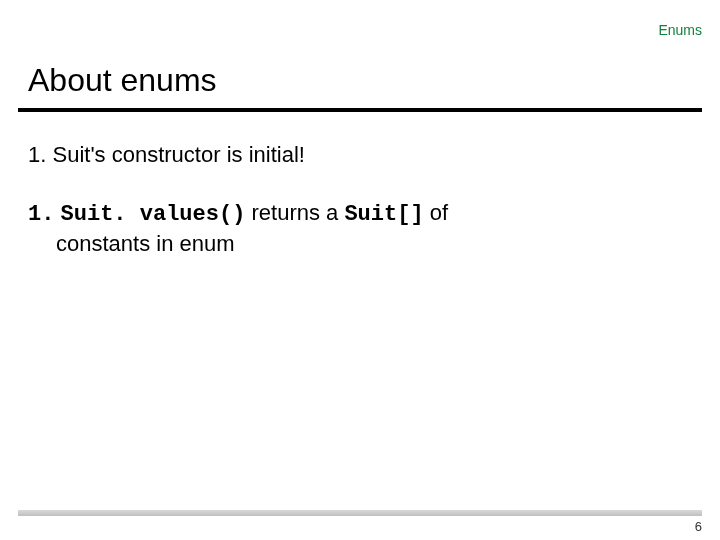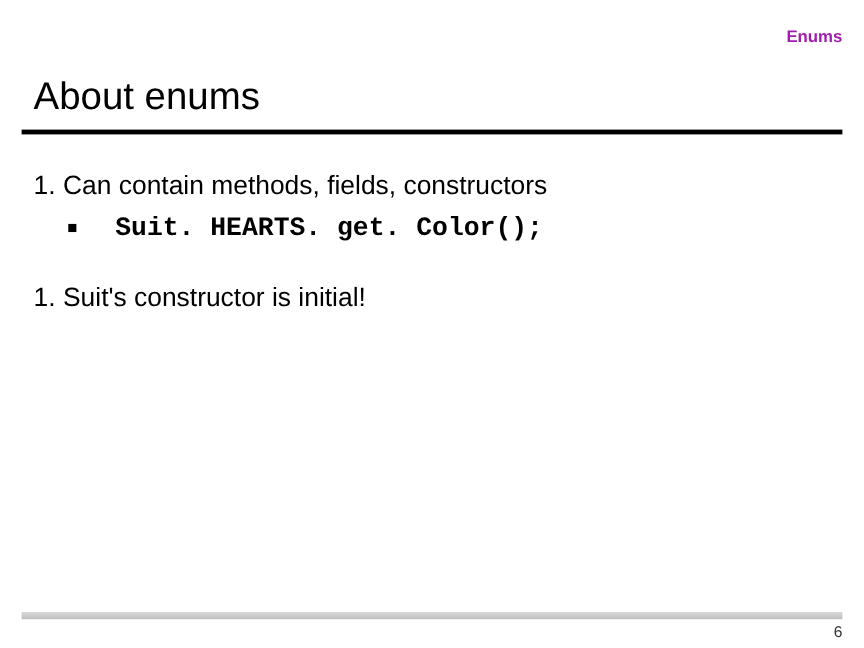--- a/index.html
+++ b/index.html
@@ -10,23 +10,23 @@
     background: #ffffff;
     font-family: Arial, Helvetica, sans-serif;
     color: #000;
     position: relative;
     overflow: hidden;
   }
   .header-label {
     position: absolute;
     top: 22px;
     right: 18px;
-    color: #a21caf;
+    color: #15803d;
     font-size: 14px;
-    font-weight: bold;
+    font-weight: normal;
     text-align: center;
   }
   .title {
     position: absolute;
     top: 62px;
     left: 28px;
     font-size: 32px;
     font-weight: normal;
     color: #000;
   }
@@ -88,30 +88,28 @@
 </head>
 <body>
 
 <div class="header-label">Enums</div>
 
 <div class="title">About enums</div>
 <div class="title-rule"></div>
 
 <div class="content">
 
-  <div class="item">
-    <span class="num">1.</span>
-    <span>Can contain methods, fields, constructors</span>
-    <div class="sub">
-      <span class="bullet">■</span><span class="code">Suit. HEARTS. get. Color();</span>
-    </div>
-  </div>
 
   <div class="item">
     <span class="num">1.</span>
     <span>Suit's constructor is initial!</span>
   </div>
 
+  <div class="item">
+    <span class="code">1.</span>
+    <span class="code">Suit. values()</span><span> returns a </span><span class="code">Suit[]</span><span> of</span>
+    <div style="margin-left:28px;">constants in enum</div>
+  </div>
 
 </div>
 
 <div class="footer-rule"></div>
 <div class="page-num">6</div>
 
 </body></html>

